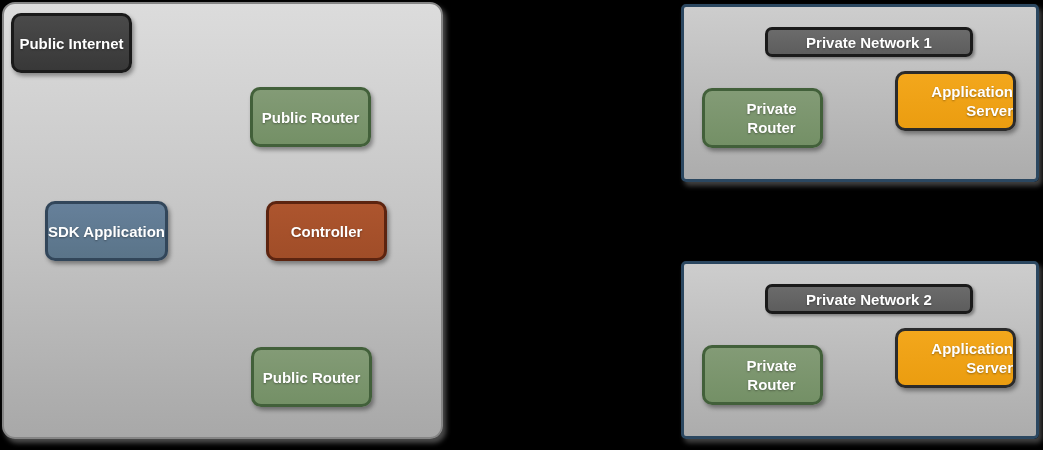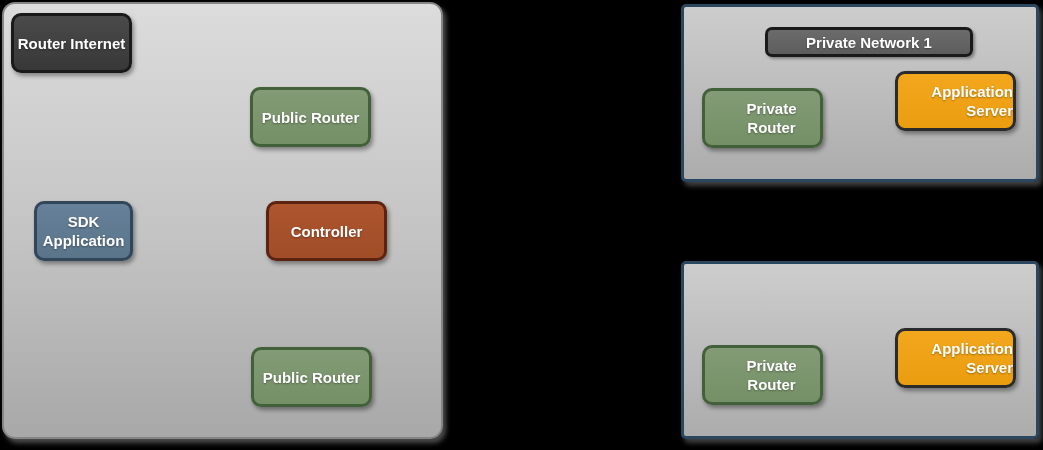--- a/index.html
+++ b/index.html
@@ -60,21 +60,21 @@
   }
   .node-dark   { background: linear-gradient(180deg,#4a4a4a,#383838); border: 3px solid #1A1A1A; }
   .node-green  { background: linear-gradient(180deg,#839b76,#749066); border: 3px solid #42603A; margin-top: 16px; }
   .node-slate  { background: linear-gradient(180deg,#66809a,#5a7489); border: 3px solid #32465A; }
   .node-rust   { background: linear-gradient(180deg,#ad552e,#a04d28); border: 3px solid #5C2410; }
   .node-orange { background: linear-gradient(180deg,#f3a71c,#eb9d10); border: 3px solid #2B2B2B; text-align: right; }
 
   
   .pos-public-internet    { left: 7px;   top: 9px;  }
   .pos-public-router-top  { left: 246px; top: 67px; }
-  .pos-sdk-application    { left: 30px;  top: 197px; width: 99px; }
+  .pos-sdk-application    { left: 41px;  top: 197px; width: 123px; }
   .pos-controller         { left: 246px; top: 197px; margin-left: 16px; }
   .pos-public-router-bot  { left: 247px; top: 327px; }
 
   
   .pos-private-router     { left: 18px;  top: 65px; padding-left: 18px; }
   .pos-application-server { left: 211px; top: 64px; }
 
   .pn-title {
     position: absolute;
     left: 81px;
@@ -96,21 +96,21 @@
   }
   .node-label, .pn-title-label { display: block; }
 </style>
 </head>
 <body>
 
 <div class="canvas">
 
   <div class="zone public-zone">
     <div class="node node-dark pos-public-internet">
-      <span class="node-label">Router Internet</span>
+      <span class="node-label">Public Internet</span>
     </div>
     <div class="node node-green pos-public-router-top">
       <span class="node-label">Public Router</span>
     </div>
     <div class="node node-slate pos-sdk-application">
       <span class="node-label">SDK Application</span>
     </div>
     <div class="node node-rust pos-controller">
       <span class="node-label">Controller</span>
     </div>
@@ -125,20 +125,23 @@
     </div>
     <div class="node node-green pos-private-router">
       <span class="node-label">Private Router</span>
     </div>
     <div class="node node-orange pos-application-server">
       <span class="node-label">Application Server</span>
     </div>
   </div>
 
   <div class="zone pn-zone pn-2">
+    <div class="pn-title">
+      <span class="pn-title-label">Private Network 2</span>
+    </div>
     <div class="node node-green pos-private-router">
       <span class="node-label">Private Router</span>
     </div>
     <div class="node node-orange pos-application-server">
       <span class="node-label">Application Server</span>
     </div>
   </div>
 
 </div>
 

